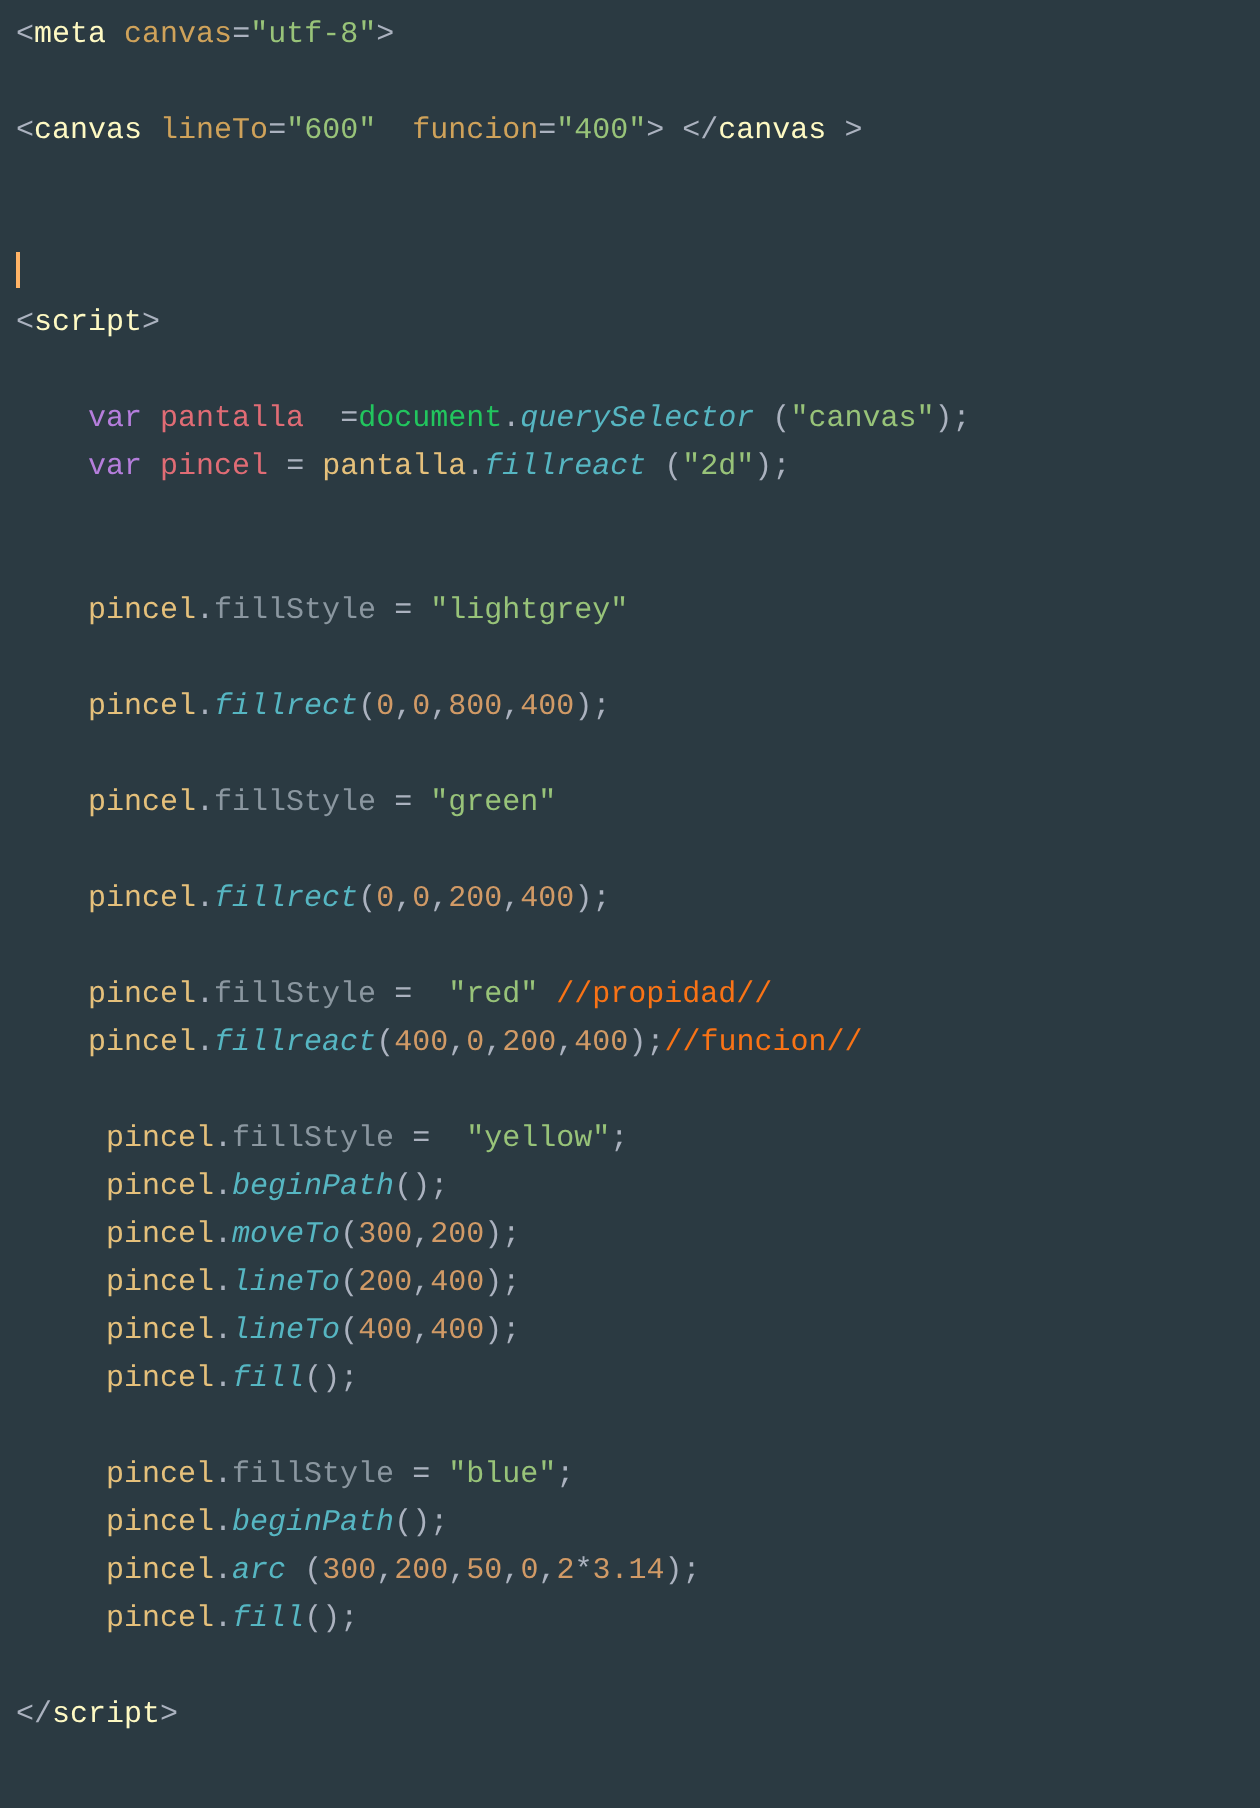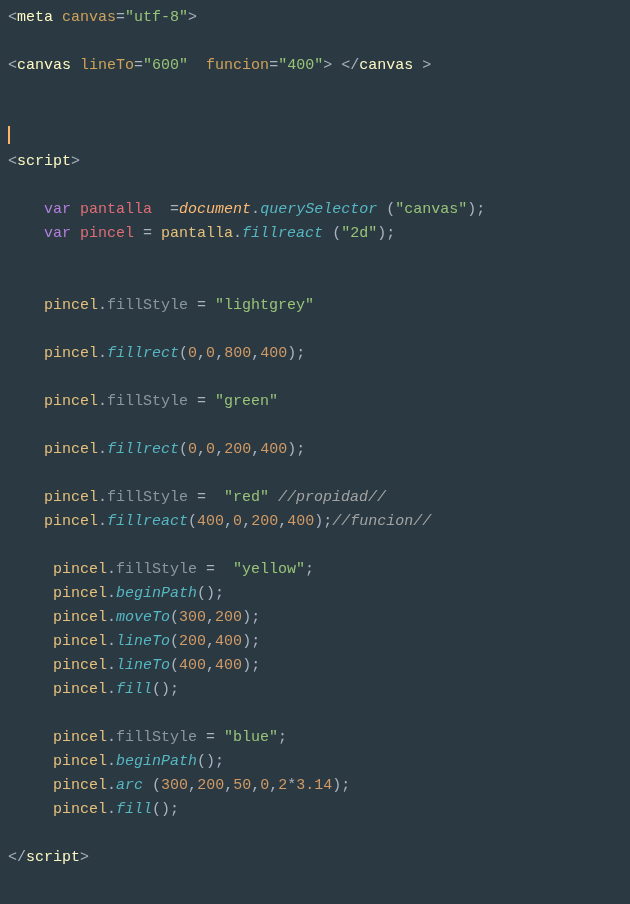--- a/index.html
+++ b/index.html
@@ -23,25 +23,25 @@
     width: 2px;
     height: 18px;
     background: #ffb366;
   }
   .p   { color: #abb2bf; } 
   .tag { color: #fef9c3; } 
   .attr{ color: #cfa25a; }
   .str { color: #98c379; } 
   .kw  { color: #b57edc; } 
   .var1{ color: #e06c75; } 
-  .obj { color: #fdba74; font-style: italic; } 
+  .obj { color: #22c55e; } 
   .objN{ color: #e5c07b; font-style: normal; }
   .fn  { color: #56b6c2; font-style: italic; } 
   .num { color: #d19a66; } 
-  .cmt { color: #a3a3a3; font-style: italic; } 
+  .cmt { color: #f97316; } 
   .dim { color: #8b97a0; margin-top: 48px; }
 </style>
 </head>
 <body>
 
 <div class="cursor"></div>
 
 <div class="code"><span class="p">&lt;</span><span class="tag">meta</span><span> </span><span class="attr">canvas</span><span class="p">=</span><span class="str">"utf-8"</span><span class="p">&gt;</span>
 
 <span class="p">&lt;</span><span class="tag">canvas</span><span> </span><span class="attr">lineTo</span><span class="p">=</span><span class="str">"600"</span><span>  </span><span class="attr">funcion</span><span class="p">=</span><span class="str">"400"</span><span class="p">&gt; &lt;/</span><span class="tag">canvas</span><span class="p"> &gt;</span>

